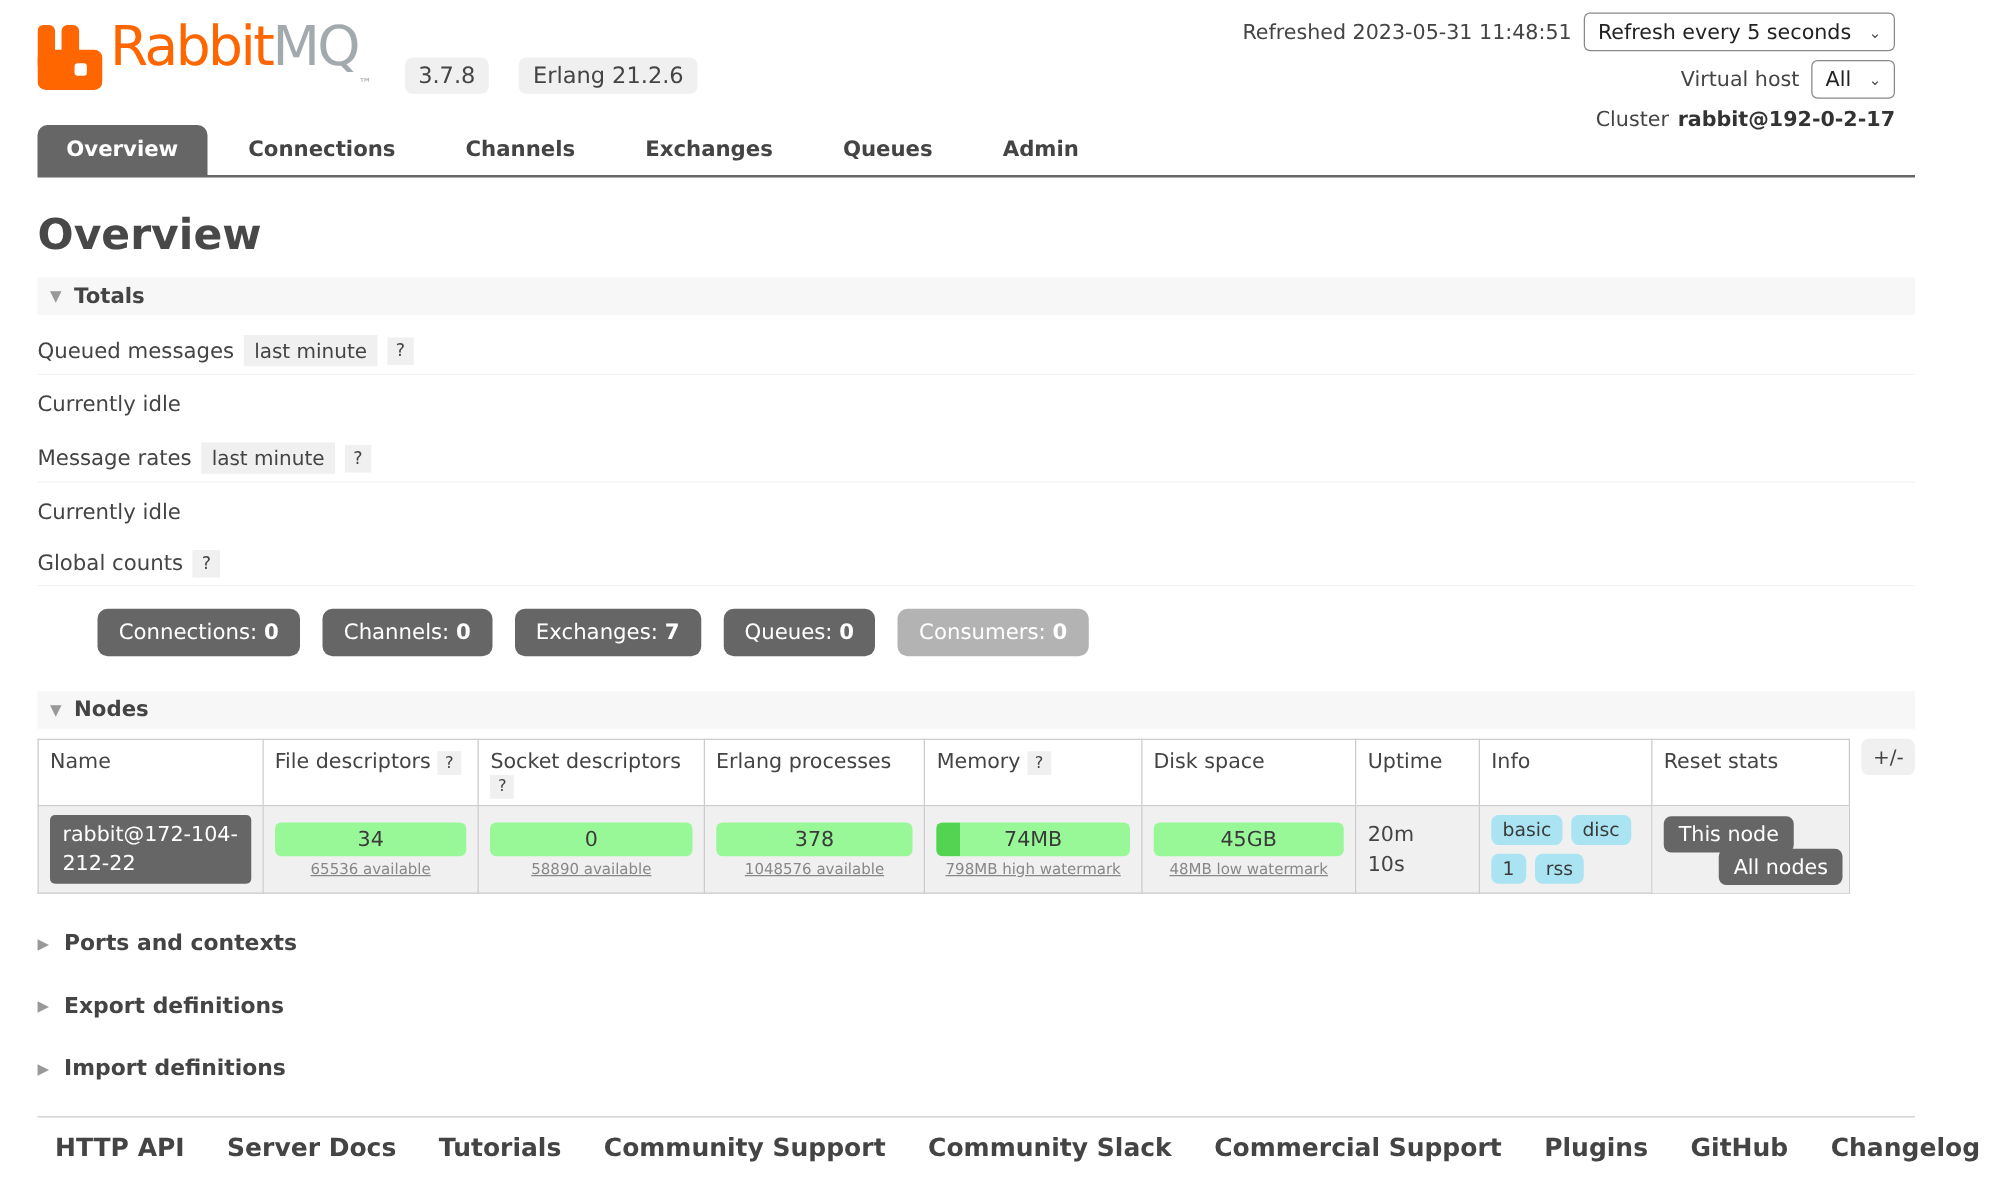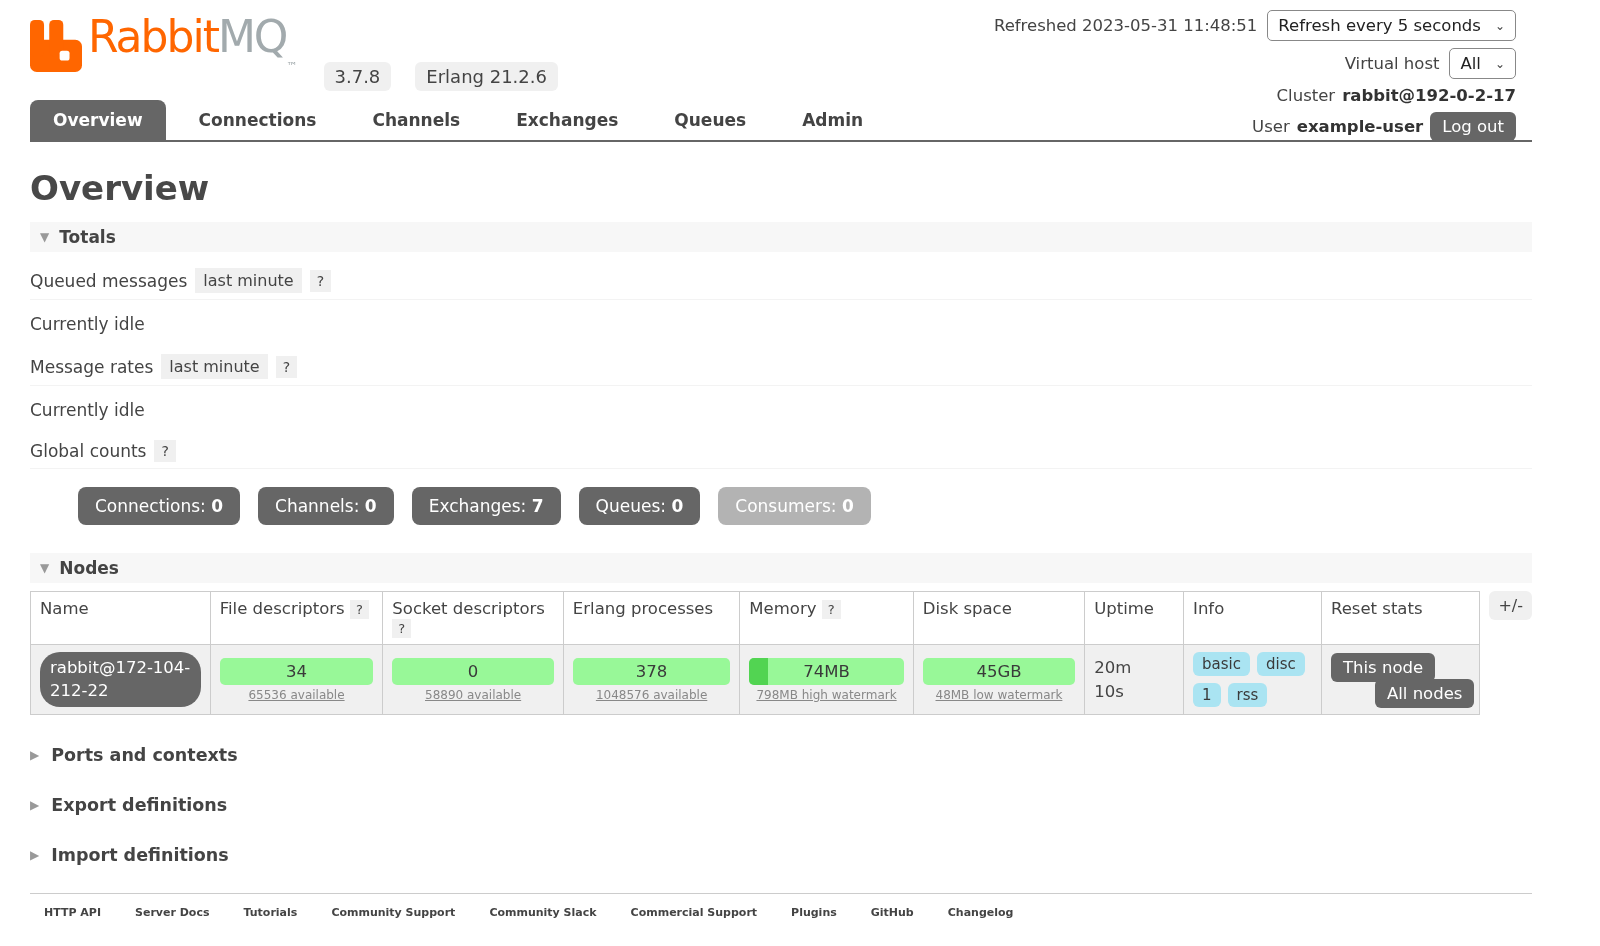--- a/index.html
+++ b/index.html
@@ -16,21 +16,21 @@
   .wrap{width:1502px; margin-left:30px;}
 
   
   .header{display:flex; align-items:flex-start; padding-top:14px; position:relative; min-height:96px;}
   .logo{display:flex; align-items:flex-end; gap:6px; cursor:pointer;}
   .logo svg{width:52px; height:52px; margin-top:6px;}
   .logo-text{font-size:44px; letter-spacing:-2px; line-height:1;}
   .logo-rabbit{color:var(--orange);}
   .logo-mq{color:var(--logo-gray);}
   .logo-tm{font-size:11px; color:var(--logo-gray); vertical-align:-18px;}
-  .ver-badges{display:flex; gap:24px; margin-left:28px; margin-top:48px;}
+  .ver-badges{display:flex; gap:24px; margin-left:28px; margin-top:32px;}
   .badge{background:var(--badge-bg); border-radius:6px; padding:4px 11px; font-size:18px; color:var(--text); white-space:nowrap;}
   .hdr-right{position:absolute; right:16px; top:10px; display:flex; flex-direction:column; align-items:flex-end; gap:7px; font-size:16.5px;}
   .hdr-row{display:flex; align-items:center; gap:10px;}
   .select{
     border:1px solid #888; border-radius:5px; background:#fff; padding:5px 10px;
     font-size:16.5px; color:#222; display:inline-flex; align-items:center; gap:14px; cursor:pointer;
   }
   .select .chev{font-size:12px; color:#444;}
   .bold{font-weight:bold; color:#333;}
   .btn-dark{
@@ -72,41 +72,41 @@
   
   .table-zone{display:flex; align-items:flex-start; margin-top:4px;}
   table{border-collapse:collapse; table-layout:fixed; font-size:16.5px;}
   th,td{border:1px solid var(--border); text-align:left; vertical-align:top; padding:7px 9px;margin-left:36px;}
   th{font-weight:normal; background:#fff;}
   th .help{font-size:13px; padding:2px 6px;}
   tbody td{background:#f0f0f0; vertical-align:middle;}
   .plusminus{margin-left:9px; font-size:16px; padding:5px 9px; cursor:pointer;}
 
   .node-name{
-    background:var(--dark); color:#fff; border-radius:20px; padding:5px 10px;
+    background:var(--dark); color:#fff; border-radius:4px; padding:5px 10px;
     font-size:16.5px; display:inline-block; line-height:1.35; cursor:pointer;
   }
   .meter{position:relative; background:var(--green); border-radius:5px; height:27px; overflow:hidden;}
   .meter .fill{position:absolute; left:0; top:0; bottom:0; background:var(--green-dark);}
   .meter .val{position:relative; display:block; text-align:center; line-height:27px; color:#3a3a3a;}
   .meter-sub{font-size:12px; color:var(--muted); text-align:center; margin-top:3px;text-decoration:underline;}
   .uptime{display:inline-block; width:50px; line-height:1.45;}
   .info-badges{display:flex; flex-wrap:wrap; gap:7px; width:112px;}
   .bluetag{background:var(--blue); border-radius:6px; padding:3px 9px; font-size:15px; color:#3a3a3a;}
   .reset-cell{position:relative; height:54px;}
   .reset-cell .btn-top{position:absolute; left:9px; top:8px;}
   .reset-cell .btn-bottom{position:absolute; right:5px; bottom:6px;}
 
   
   .collapsed{display:flex; align-items:center; gap:12px; margin-top:30px; cursor:pointer;}
   .collapsed .section-title{font-size:17.5px;}
 
   
   .footer{border-top:1px solid var(--border); margin-top:28px; padding:12px 0 0 14px; display:flex; gap:34px;}
-  .footer a{color:var(--text); font-weight:bold; font-size:11px; text-decoration:none; cursor:pointer; white-space:nowrap;}
+  .footer a{color:var(--text); font-weight:bold; font-size:20px; text-decoration:none; cursor:pointer; white-space:nowrap;}
 </style>
 </head>
 <body>
 
 <div class="wrap">
 
   <div class="header">
     <div class="logo">
       <svg viewBox="0 0 100 100">
         <rect x="0" y="38" width="100" height="62" rx="13" fill="#f60"></rect>
@@ -132,25 +132,20 @@
       <div class="hdr-row">
         <span>Virtual host</span>
         <span class="select">
           <span>All</span>
           <span class="chev">⌄</span>
         </span>
       </div>
       <div class="hdr-row" style="gap:7px;">
         <span>Cluster</span>
         <span class="bold">rabbit@192-0-2-17</span>
-      </div>
-      <div class="hdr-row" style="gap:7px;">
-        <span>User</span>
-        <span class="bold">example-user</span>
-        <button class="btn-dark">Log out</button>
       </div>
     </div>
   </div>
 
   <div class="tabs">
     <div class="tab active">Overview</div>
     <div class="tab">Connections</div>
     <div class="tab">Channels</div>
     <div class="tab">Exchanges</div>
     <div class="tab">Queues</div>

